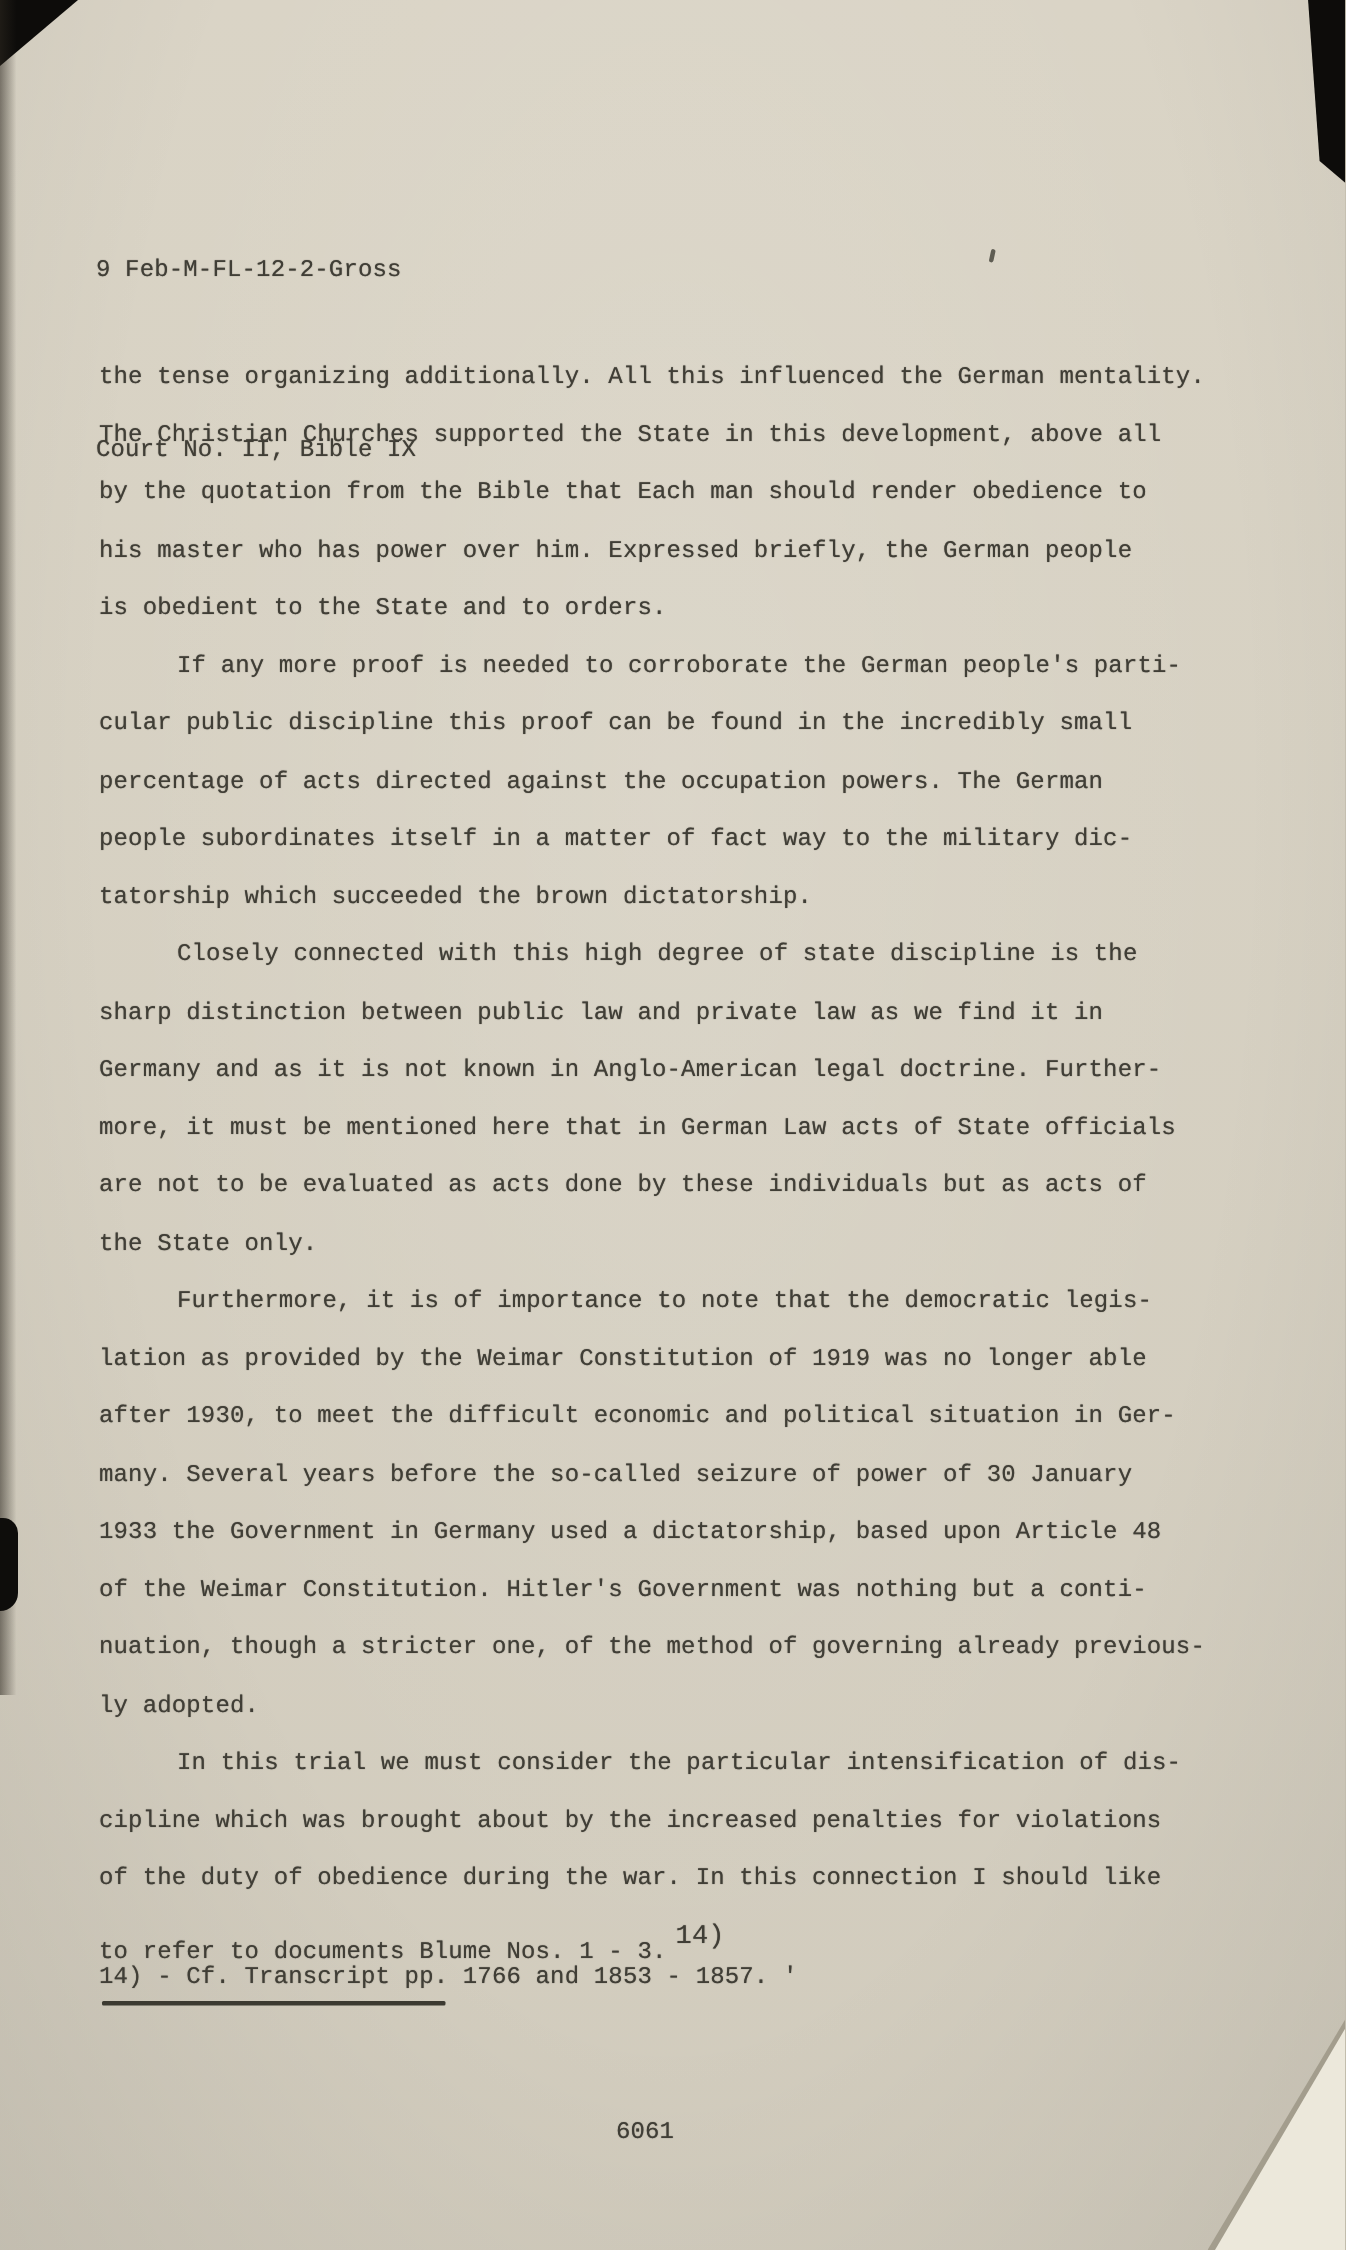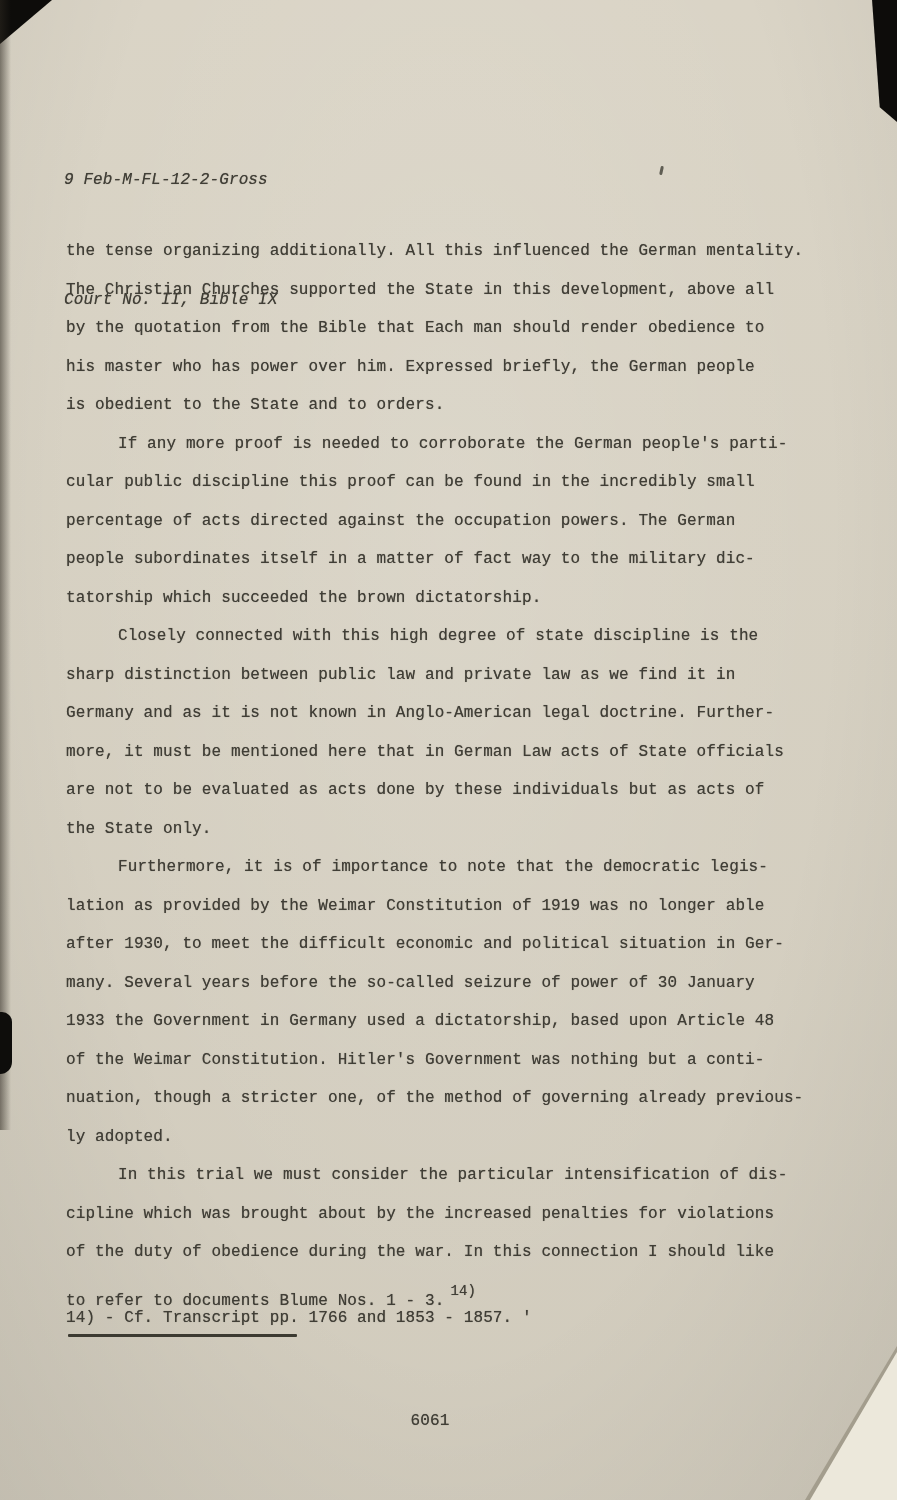--- a/index.html
+++ b/index.html
@@ -24,36 +24,35 @@
     font-size: 16px;
     letter-spacing: 0.1px;
     text-shadow: 0 0 0.7px rgba(64,62,54,0.75);
   }
   .header {
     position: absolute;
     left: 64px;
     top: 80px;
     line-height: 40px;
     white-space: pre;
-    font-style: italic;
   }
   .body-text {
     position: absolute;
     left: 66px;
     top: 232px;
     width: 756px;
     line-height: 38.5px;
   }
   .para {
     margin: 0;
     white-space: pre-line;
   }
   .para.indent { text-indent: 52px; }
   .fnref {
-    font-size: 14px;
+    font-size: 18px;
     vertical-align: 10px;
     margin-left: 6px;
     text-shadow: 0 0 0.7px rgba(64,62,54,0.75);
   }
   .footnote-rule {
     position: absolute;
     left: 68px;
     top: 1334px;
     width: 229px;
     height: 3px;

